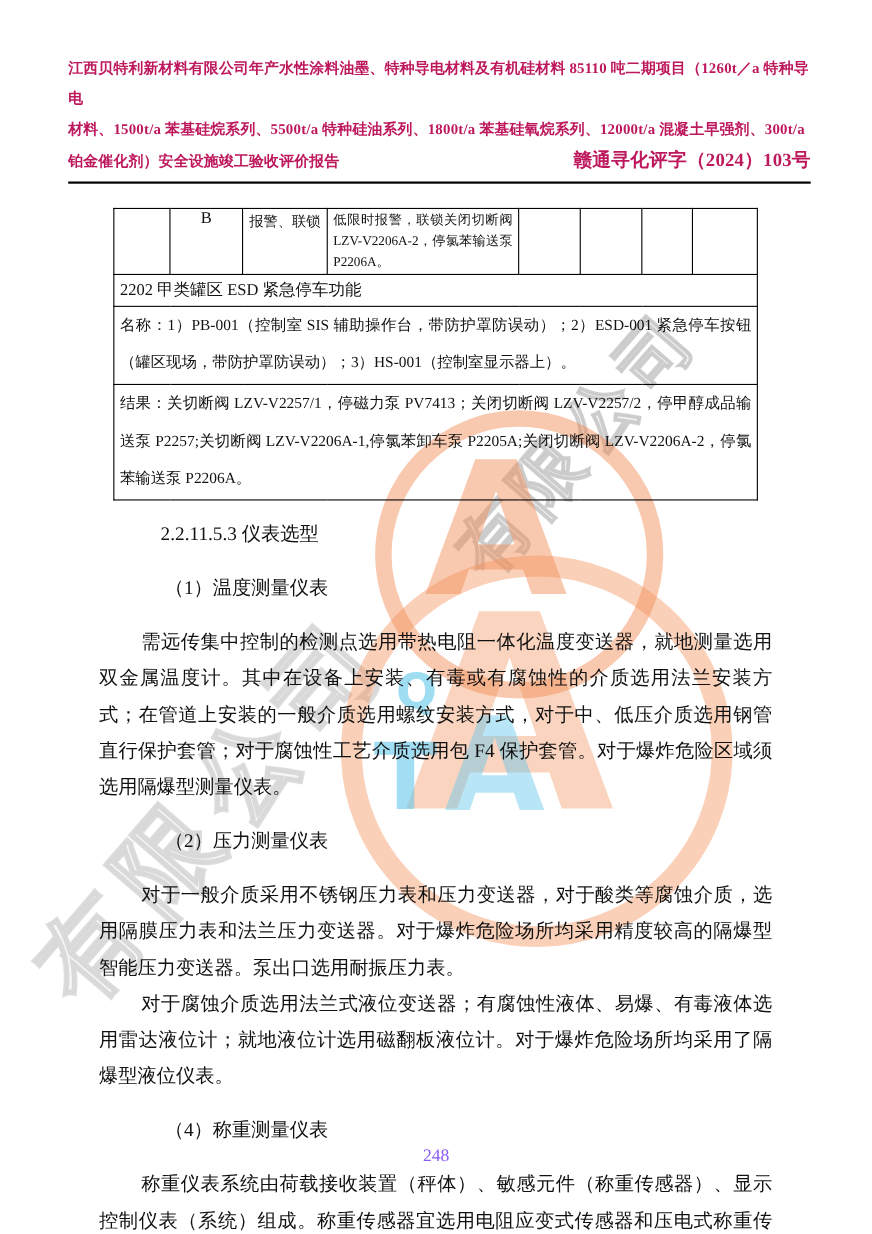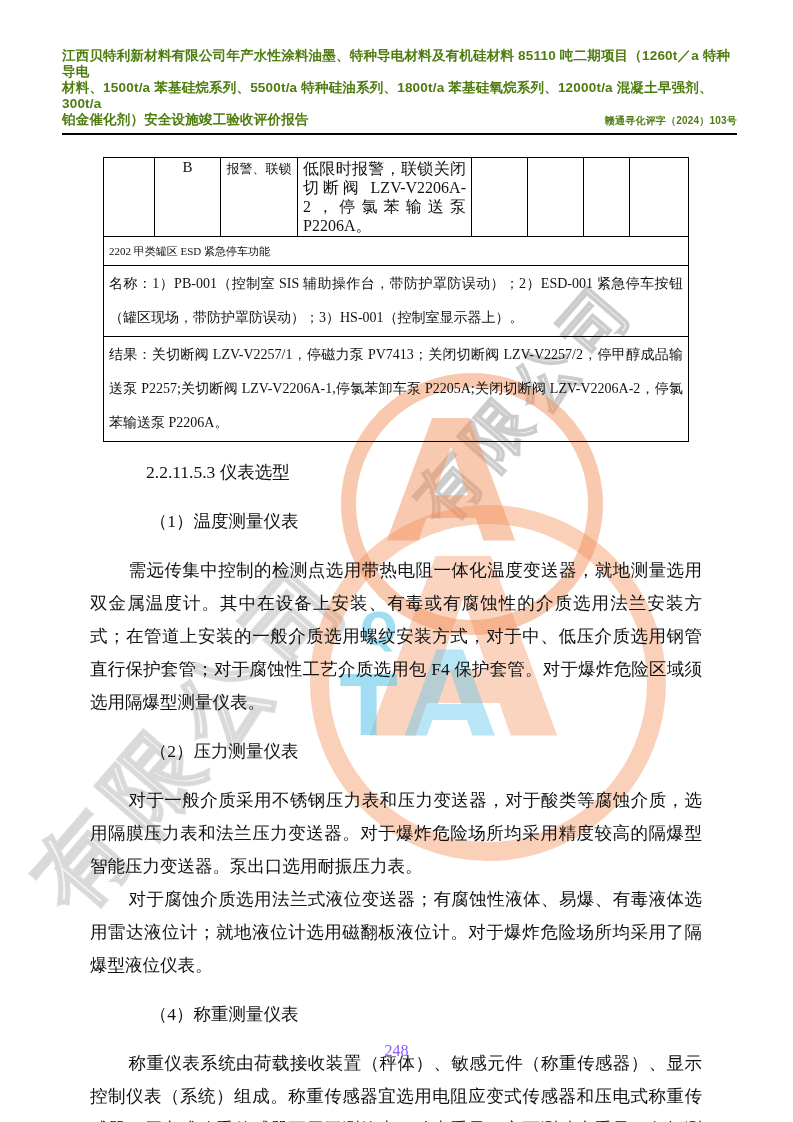--- a/index.html
+++ b/index.html
@@ -9,57 +9,57 @@
     margin:0 auto;
     background:#ffffff;
     overflow:hidden;
     font-family:"Liberation Serif","DejaVu Serif",serif;
     color:#111;
   }
   .content{position:relative;z-index:2;padding:48px 56px 0 62px;}
 
   
   .hdr-line{
-    font-family:Liberation Sans, sans-serif;
+    font-family:Liberation Serif, serif;
     font-weight:700;
     font-size:13.5px;
-    line-height:16px;
-    color:#4d7c0f;
+    line-height:28px;
+    color:#be185d;
     letter-spacing:.2px;
   }
   .hdr-line3{display:flex;justify-content:space-between;align-items:baseline;text-align:right;}
-  .hdr-docno{font-weight:800;font-size:10px;}
+  .hdr-docno{font-weight:800;font-size:17px;}
   .hdr-rule{height:0;border-bottom:2.5px solid #000;margin-top:4px;}
 
   
   table.esd{
     border-collapse:collapse;
     table-layout:fixed;
     width:585px;
     margin:22px 0 0 41px;
     font-size:15px;
   }
   table.esd td{
     border:1.6px solid #000;
     padding:1px 5px;
     vertical-align:top;
     overflow:hidden;
   }
   td.c-center{text-align:center;}
-  td.c-desc{font-size:16px;line-height:19px;text-align:justify;padding-top:2px;}
+  td.c-desc{font-size:12px;line-height:19px;text-align:justify;padding-top:2px;}
   td.c-b{font-size:15px;padding-top:2px;}
   td.c-alarm{font-size:13px;line-height:20px;padding-top:6px;}
   tr.r1 td{height:57px;}
   td.span-cell{
     font-size:14px;
     line-height:34px;
     text-align:justify;
     padding:2px 8px 4px 8px;
   }
-  td.span-title{font-size:11px;line-height:26px;padding:2px 8px;}
+  td.span-title{font-size:15px;line-height:26px;padding:2px 8px;}
 
   
   .bodytext{width:612px;margin:14px 0 0 28px;font-size:17.5px;line-height:33px;}
   .sec-heading{margin:14px;text-indent:2.4em;}
   .sub-heading{margin:16px;text-indent:2.5em;}
   .para{margin:0;text-indent:2.2em;text-align:justify;}
 
   
   .pageno{
     position:absolute;left:0;right:0;bottom:62px;

